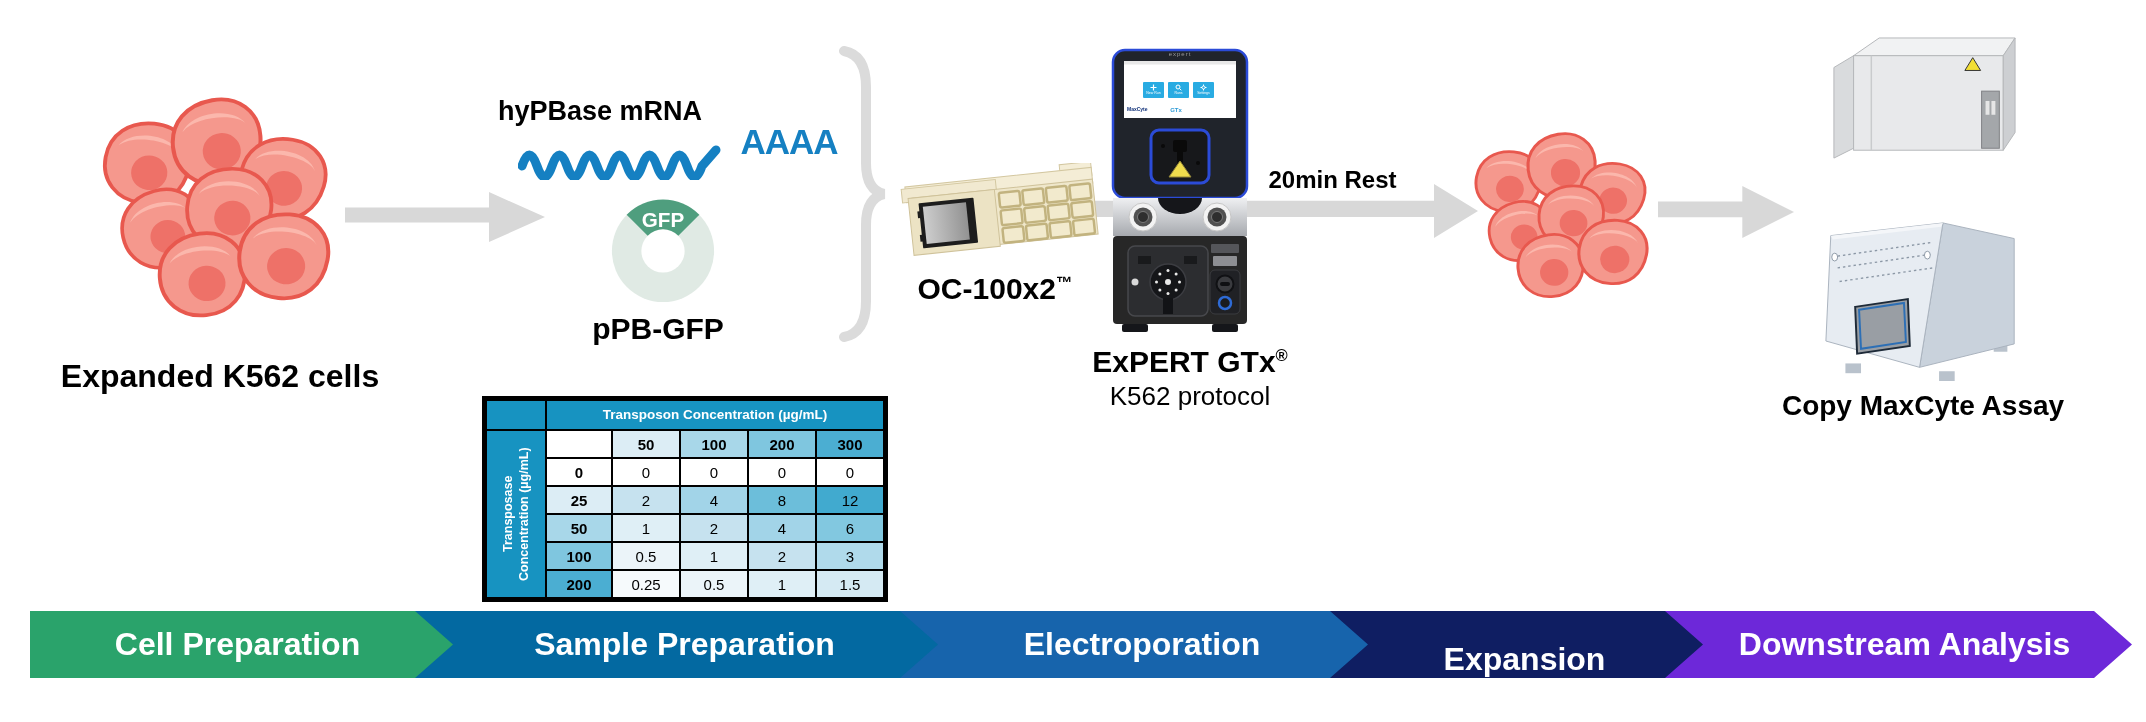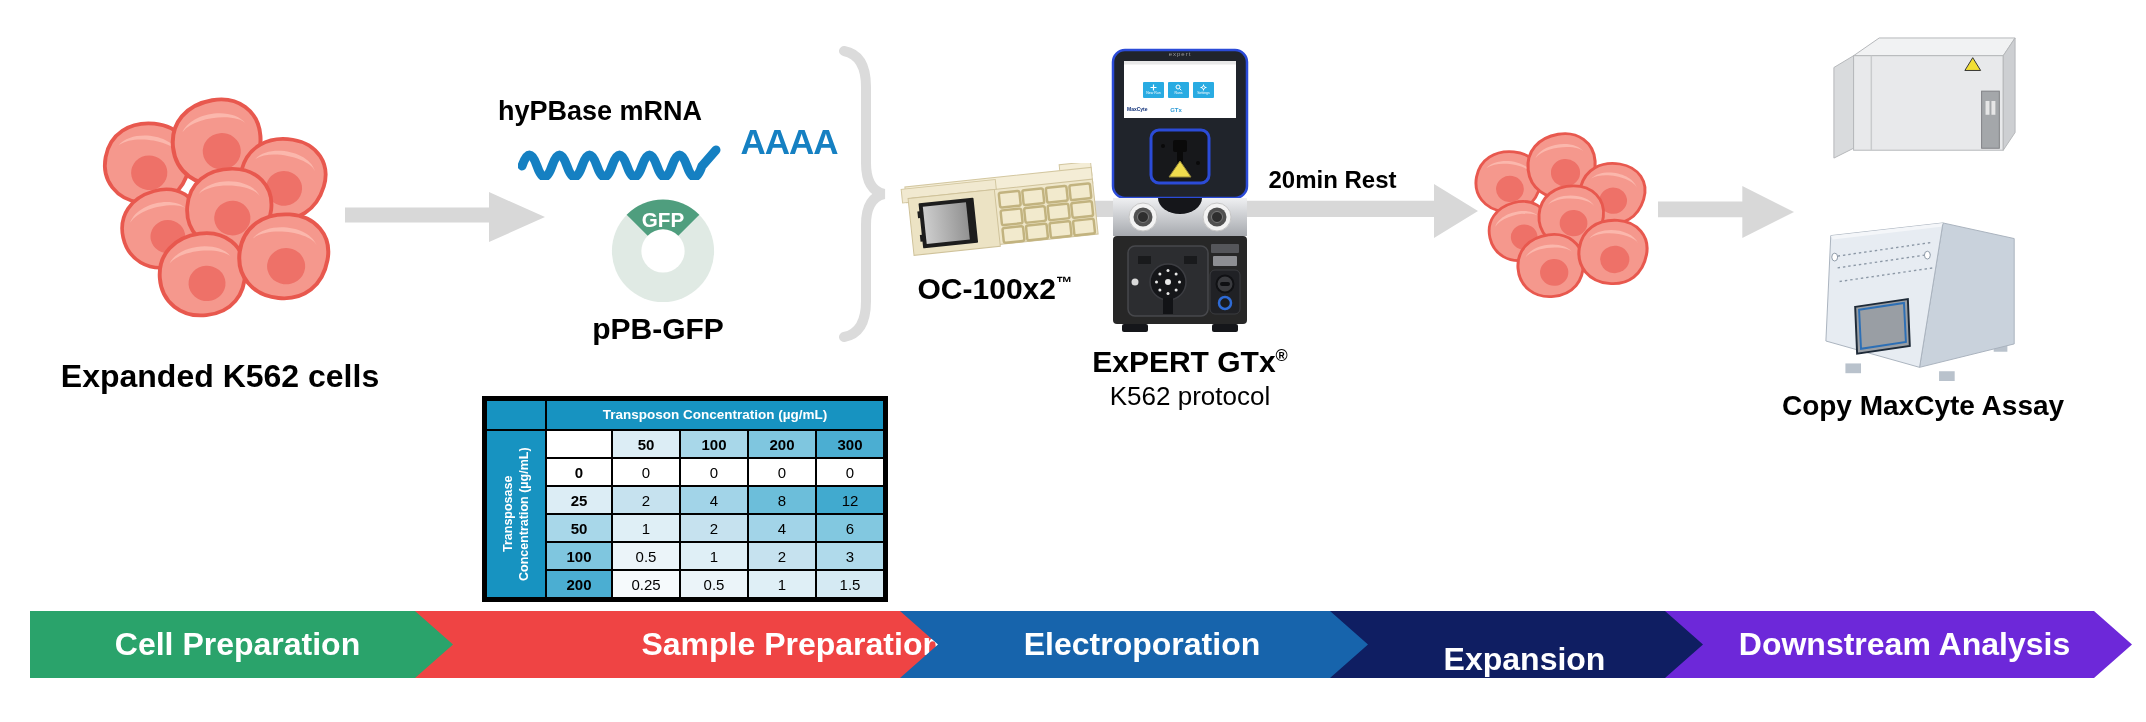--- a/index.html
+++ b/index.html
@@ -279,21 +279,21 @@
     <ellipse cx="13" cy="41" rx="3" ry="4" fill="#fff" stroke="#8C98A6"></ellipse>
     <ellipse cx="108" cy="39" rx="3" ry="4" fill="#fff" stroke="#8C98A6"></ellipse>
     <polygon points="34,92 88,84 90,132 36,140" fill="#999EA4" stroke="#1E2A38" stroke-width="2"></polygon>
     <polygon points="38,95 84,88 86,128 40,135" fill="none" stroke="#2D6FB5" stroke-width="2"></polygon>
   </svg>
   <div class="lbl" style="left:1778px;top:390px;width:290px;font-size:28px;">Copy MaxCyte Assay</div>
 
   <div class="stage first" style="left: 30px; width: 415px; background: rgb(42, 163, 107);">
       <span>Cell Preparation</span>
     </div>
-  <div class="stage notched" style="left: 415px; width: 515px; background: #ef4444; justify-content: flex-end;">
+  <div class="stage notched" style="left: 415px; width: 515px; background: #0369a1;">
       <span>Sample Preparation</span>
     </div>
   <div class="stage notched" style="left: 900px; width: 460px; background: rgb(23, 100, 172);">
       <span>Electroporation</span>
     </div>
   <div class="stage notched" style="left: 1330px; width: 365px; background: rgb(15, 30, 98); align-items: flex-end;">
       <span>Expansion</span>
     </div>
   <div class="stage notched" style="left: 1665px; width: 455px; background: #6d28d9;">
       <span>Downstream Analysis</span>

